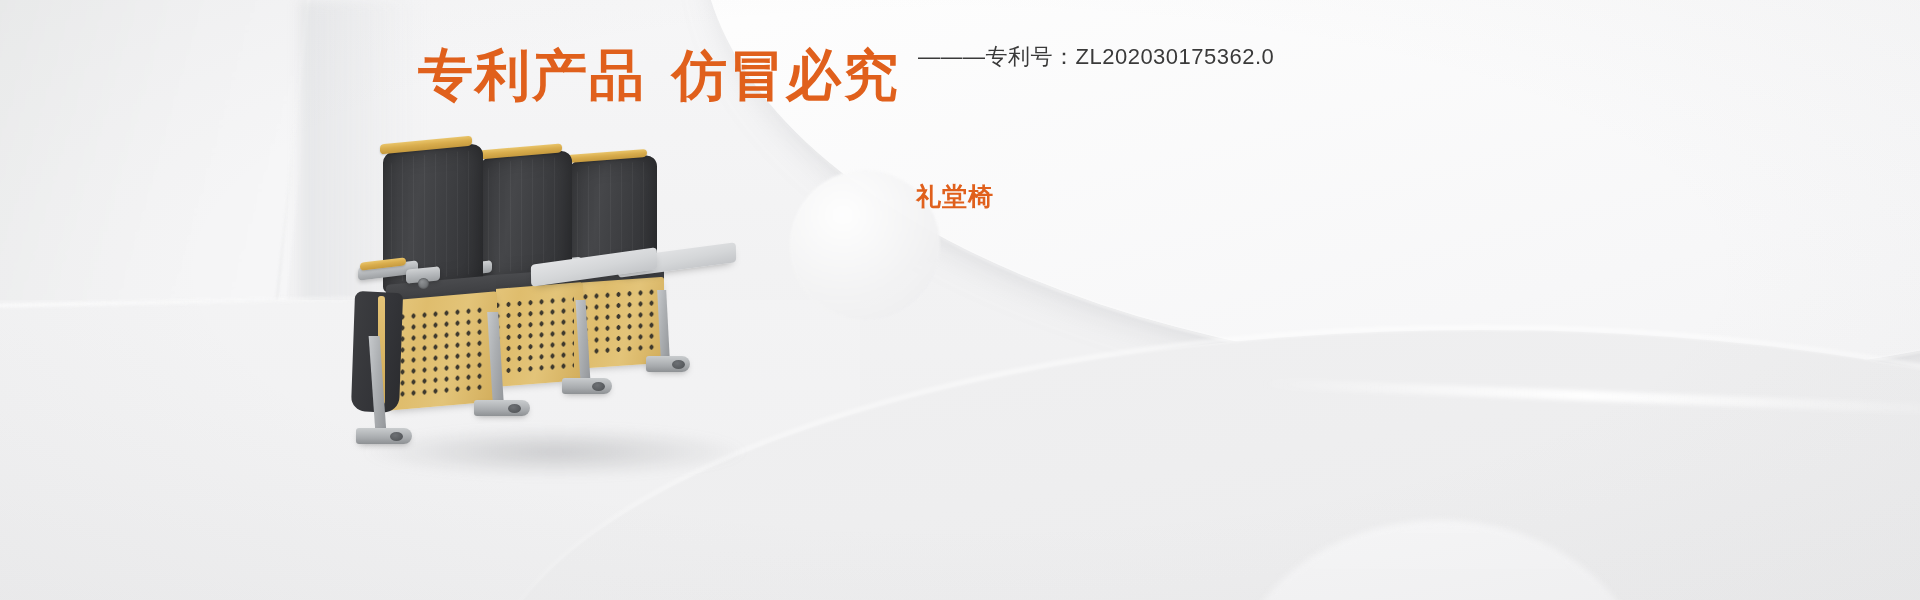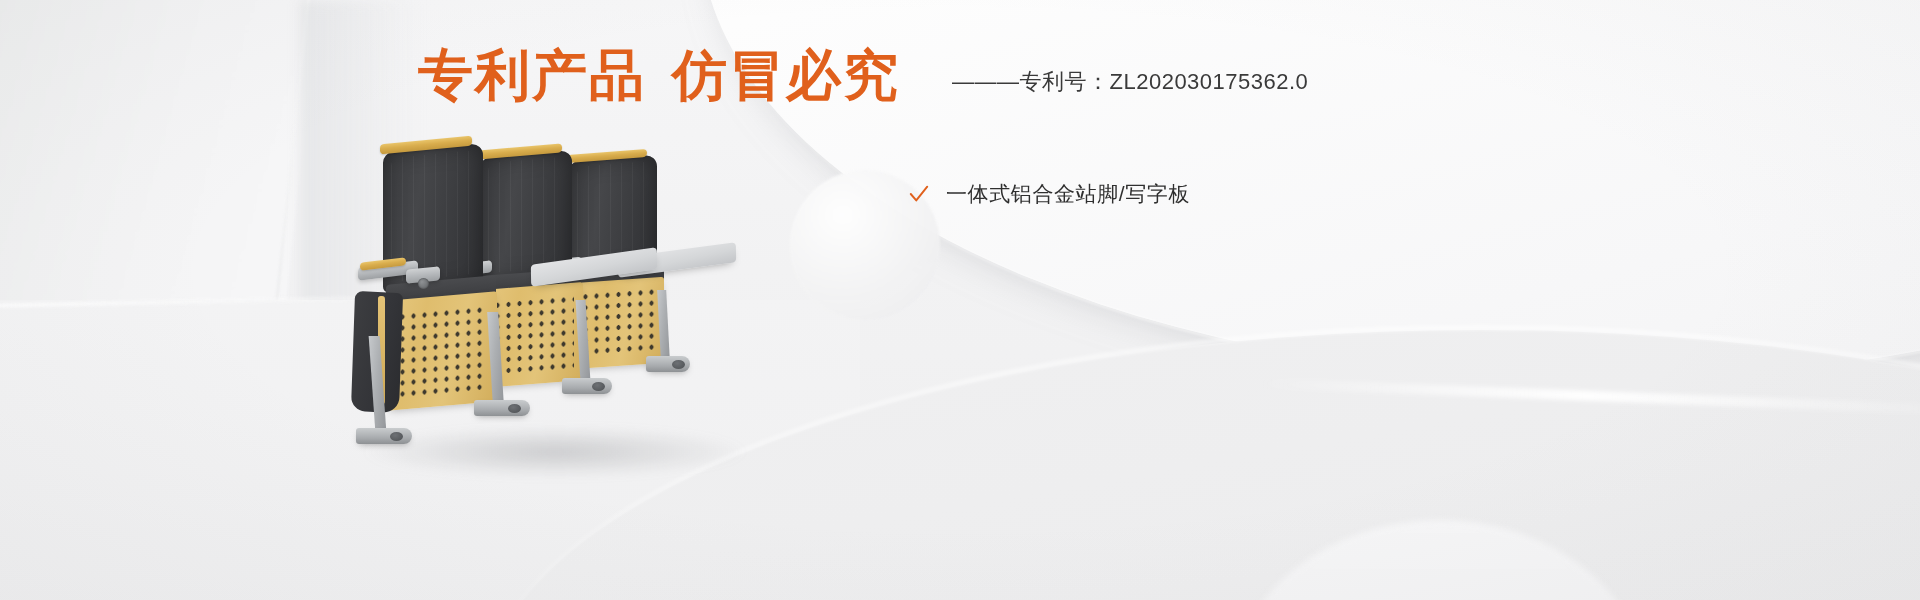--- a/index.html
+++ b/index.html
@@ -94,32 +94,32 @@
     background:radial-gradient(circle at 35% 30%,#ffffff,#f1f1f2 70%,#eaeaec 100%);
     filter:blur(.8px);opacity:.95;
   }
   .vignette{
     position:absolute;inset:0;
     background:radial-gradient(ellipse at 50% 45%,rgba(0,0,0,0) 55%,rgba(130,132,136,.06) 100%);
   }
 
   
   .headline{
-    position:absolute;left:418px;top:48px;display:flex;align-items:flex-end;gap:16px;
+    position:absolute;left:418px;top:48px;display:flex;align-items:flex-start;gap:6px;
   }
   .headline-main{
     font-size:55px;line-height:1;letter-spacing:2px;font-weight:700;
     color:#e0601c;
     -webkit-text-stroke:0px;
     white-space:nowrap;
     font-family:"DejaVu Sans","Liberation Sans",sans-serif;
   }
   .headline-main .gap{display:inline-block;width:26px;}
   .patent-note{
-    margin-left:36px;font-size:22px;color:#3a3a3a;white-space:nowrap;
+    margin-left:12px;font-size:22px;color:#3a3a3a;white-space:nowrap;
     font-family:"Liberation Sans","DejaVu Sans",sans-serif;
     position:relative;top:-6px;letter-spacing:.5px;
   }
 
   
   .features{position:absolute;left:908px;top:180px;width:420px;}
   .features-title{
     font-size:25px;font-weight:700;color:#e0601c;letter-spacing:1px;margin:0 0 34px 8px;
   }
   .feature-row{
@@ -234,27 +234,22 @@
   </div>
 
   <div class="headline">
     <div class="headline-main">
       <span>专利产品</span><span class="gap"></span><span>仿冒必究</span>
     </div>
     <div class="patent-note">———专利号：ZL202030175362.0</div>
   </div>
 
   <div class="features">
-
-    <div class="feature-row">
-      <svg class="check-icon" viewBox="0 0 24 24">
-        <path d="M3 12 L9 19 L21 4" fill="none" stroke="#e0601c" stroke-width="2.1" stroke-linecap="round" stroke-linejoin="round"></path>
-      </svg>
-      <span class="feature-text">一体式铝合金站脚/写字板</span>
-    </div>
+    <div class="features-title">礼堂椅</div>
+
 
 
   </div>
 
   <div class="chairs">
 
     <div class="shadow-floor" style="left:10px;top:286px;width:390px;height:52px;"></div>
 
     <div class="chair">
       <div class="back" style="left:219px;top:18px;width:88px;height:116px;transform:skewY(-4.5deg);">

